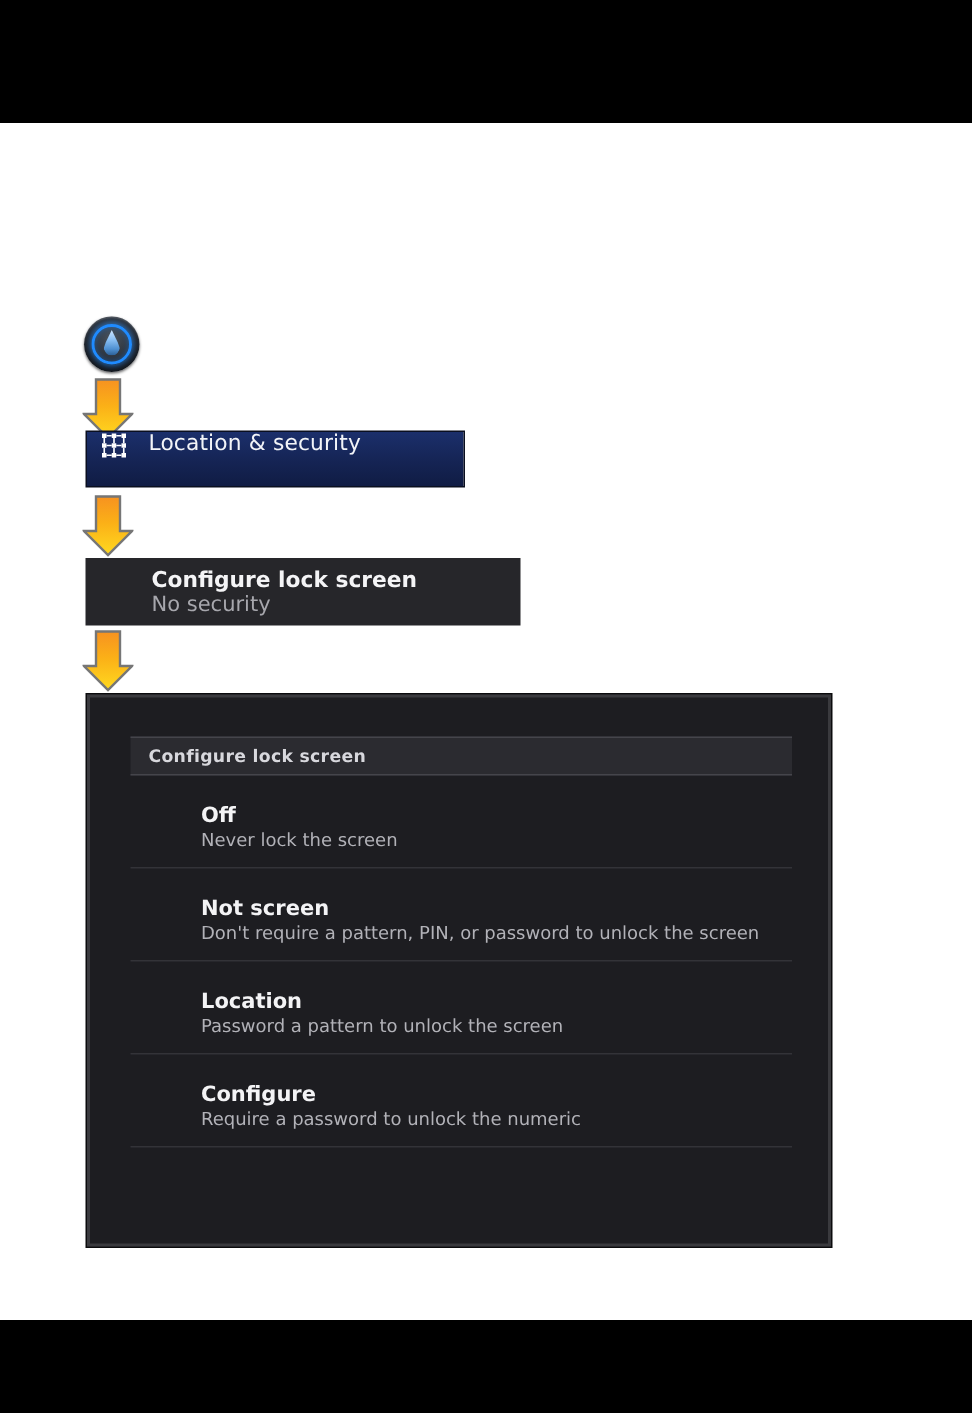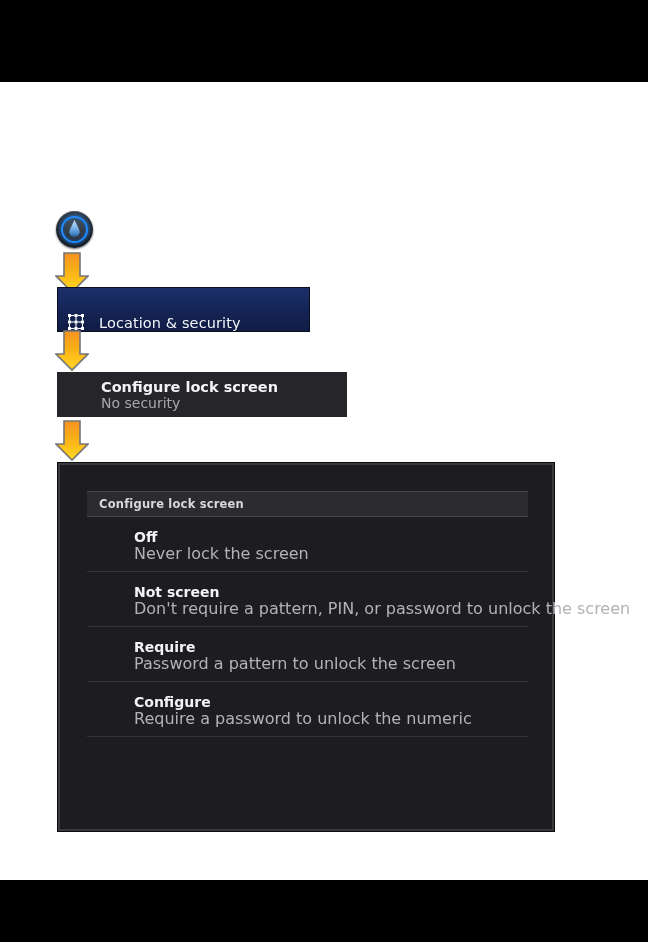--- a/index.html
+++ b/index.html
@@ -69,26 +69,26 @@
   .arrow svg { display: block; width: 34px; height: 42px; }
 
   .arrow-1 { left: 55px; top: 252px; }
   .arrow-2 { left: 55px; top: 330px; }
   .arrow-3 { left: 55px; top: 420px; }
 
   
   .locsec-row {
     position: absolute;
     left: 57px; top: 287px;
-    width: 253px; height: 45px;
+    width: 253px; height: 38px;
     box-sizing: border-box;
     background: linear-gradient(180deg, #1b2f6b 0%, #152454 55%, #101c44 100%);
     border: 1px solid #0a0f20;
     display: flex;
-    align-items: flex-end;
+    align-items: flex-start;
     padding-left: 9px;
   }
   .locsec-icon {
     width: 18px; height: 18px;
     position: relative;
     flex: 0 0 auto;
   }
   .locsec-icon svg { display:block; }
   .locsec-label {
     margin-left: 14px;
@@ -154,34 +154,34 @@
   }
 
   .options {
     position: absolute;
     left: 27px; top: 52px;
     width: 441px;
   }
   .option {
     position: relative;
     box-sizing: border-box;
-    padding: 11px 0 10px 47px;
+    padding: 18px 0 10px 47px;
     border-bottom: 1px solid #333338;
   }
   .option:last-child { border-bottom: 1px solid #333338; }
   .option-title {
     color: #f3f3f5;
     font-size: 14px;
     font-weight: bold;
     line-height: 18px;
     white-space: nowrap;
   }
   .option-sub {
     color: #b2b2b8;
-    font-size: 16px;
+    font-size: 12px;
     line-height: 15px;
     white-space: nowrap;
   }
 </style>
 </head>
 <body>
 
 <div class="bar-top"></div>
 <div class="bar-bottom"></div>
 
@@ -275,21 +275,21 @@
   <div class="options" id="options-list">
       <div class="option">
         <div class="option-title">Off</div>
         <div class="option-sub">Never lock the screen</div>
       </div>
       <div class="option">
         <div class="option-title">Not screen</div>
         <div class="option-sub">Don't require a pattern, PIN, or password to unlock the screen</div>
       </div>
       <div class="option">
-        <div class="option-title">Require</div>
+        <div class="option-title">Location</div>
         <div class="option-sub">Password a pattern to unlock the screen</div>
       </div>
       <div class="option">
         <div class="option-title">Configure</div>
         <div class="option-sub">Require a password to unlock the numeric</div>
       </div>
     </div>
 </div>
 
 </body></html>

